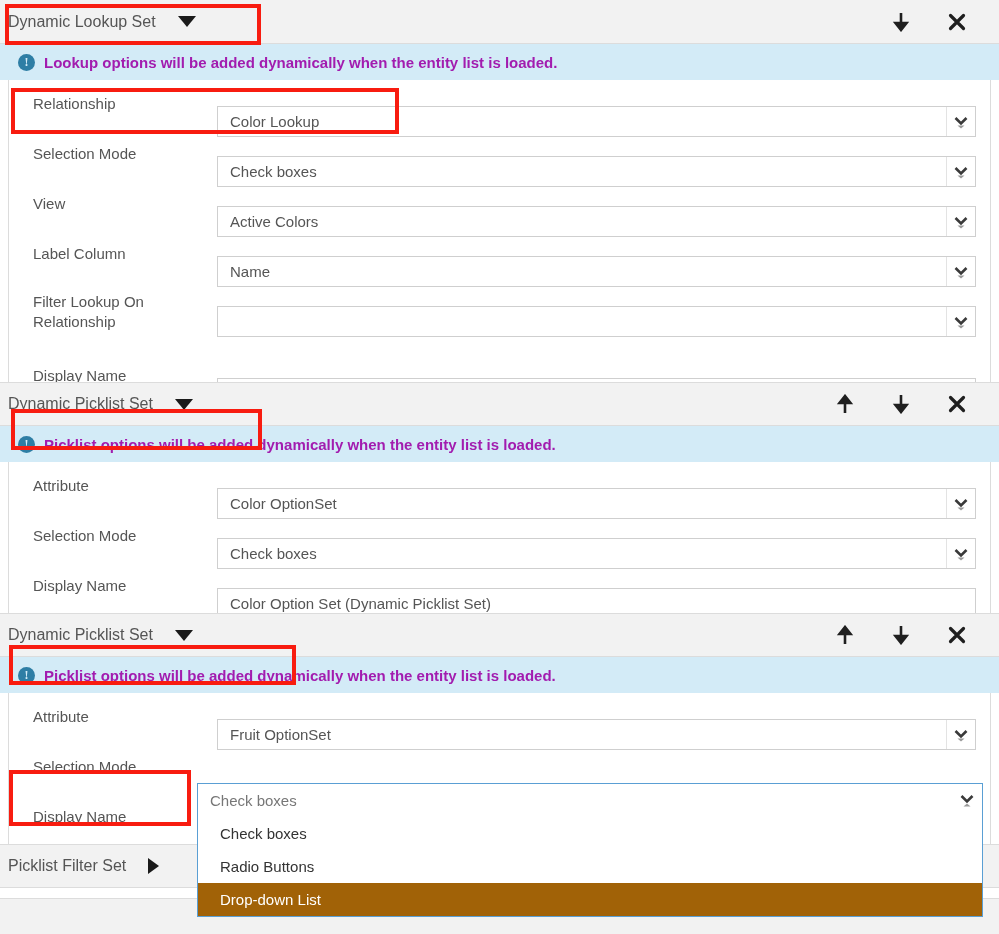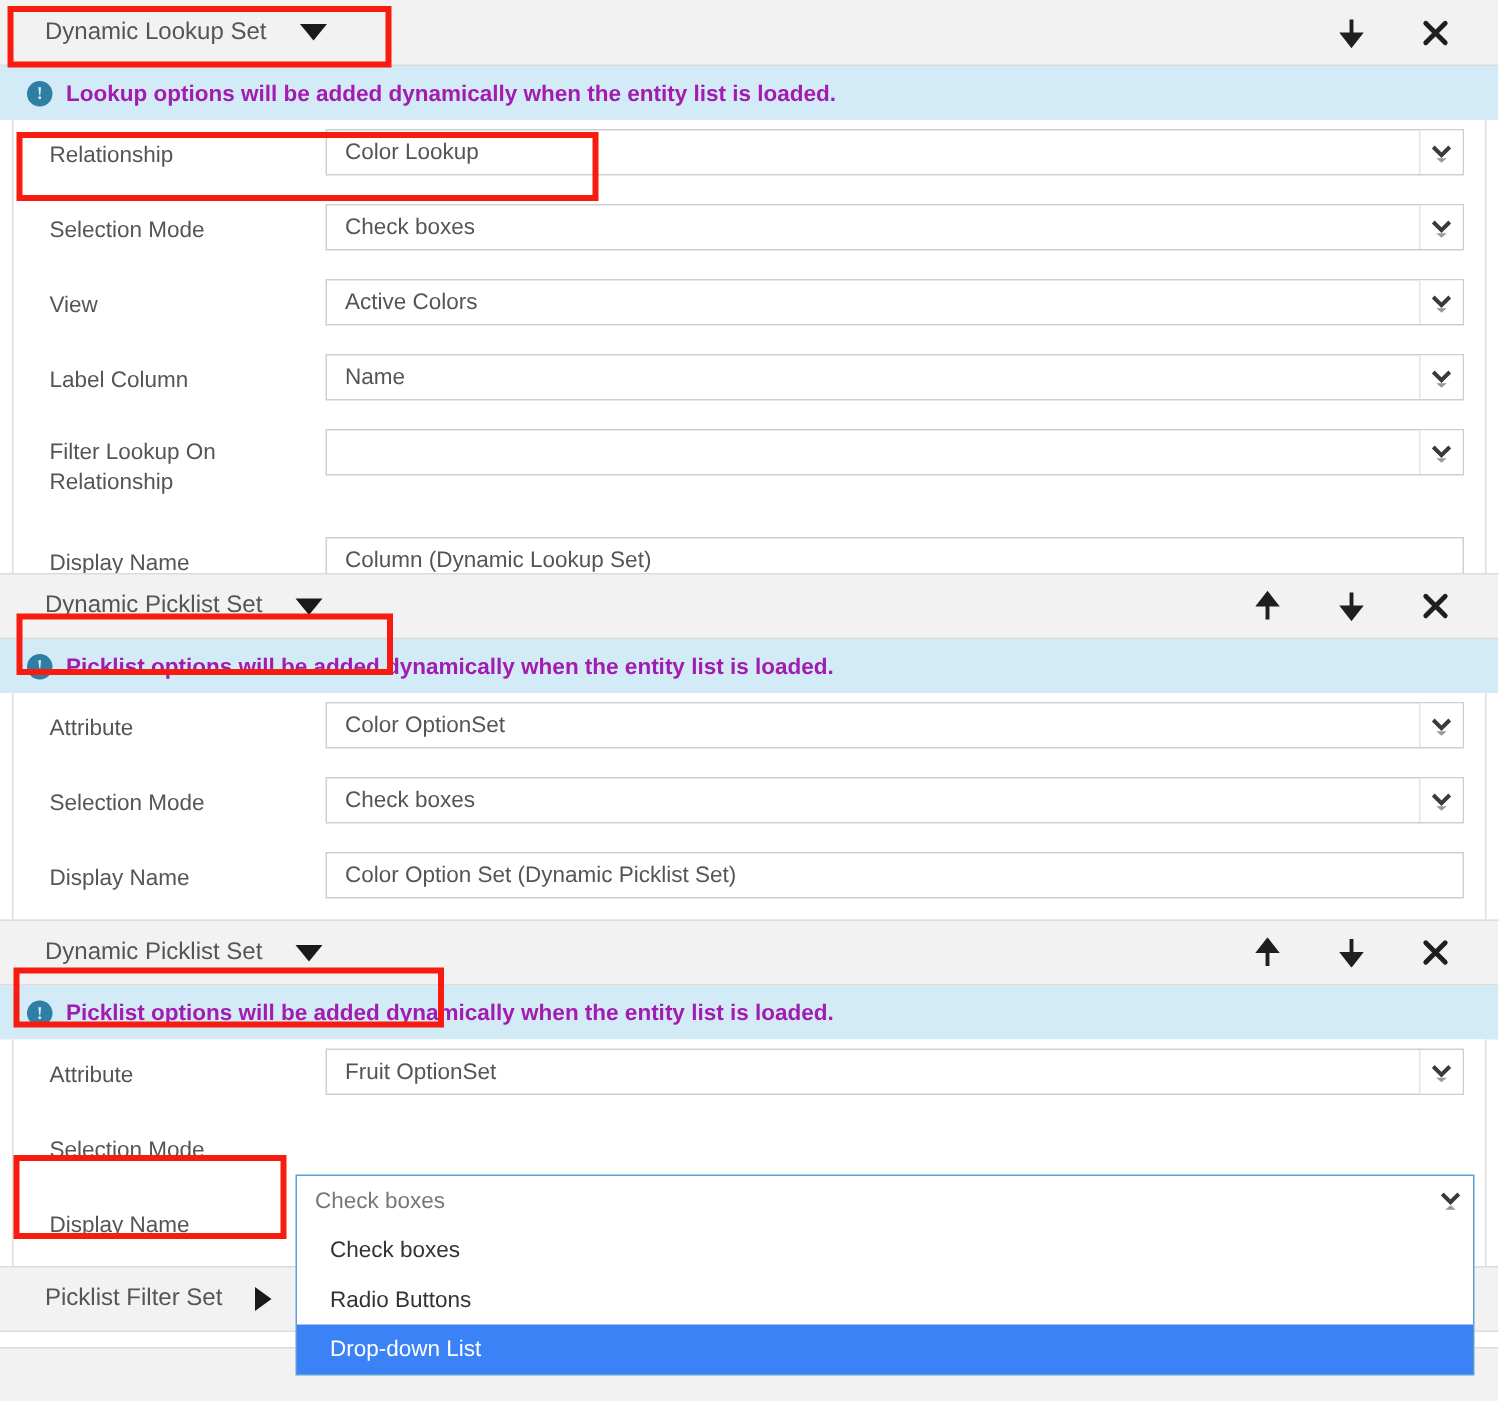--- a/index.html
+++ b/index.html
@@ -18,21 +18,21 @@
   .sec-head{
     position:relative;
     height:44px;
     background:#f2f2f2;
     border-top:1px solid #dcdcdc;
     border-bottom:1px solid #dcdcdc;
     display:flex;align-items:center;
     box-sizing:border-box;
   }
   .sec-head .title{
-    margin-left:30px;
+    margin-left:8px;
     font-size:16px;
     color:#555;
     white-space:nowrap;
   }
   .caret-down{
     display:inline-block;
     margin-left:22px;
     width:0;height:0;
     border-left:9px solid transparent;
     border-right:9px solid transparent;
@@ -108,20 +108,21 @@
   .inp{
     position:relative;
     height:31px;
     border:1px solid #cfcfcf;
     background:#fff;
     box-sizing:border-box;
     display:flex;align-items:center;
     padding-left:12px;
     color:#555;
     font-size:15px;
+    margin-top:20px;
   }
   .sel{padding-right:34px;}
   .sel .arrow{
     position:absolute;right:0;top:0;
     width:28px;height:29px;
     border-left:1px solid #e3e3e3;
     display:flex;align-items:center;justify-content:center;
     flex-direction:column;
     background:#fff;
   }
@@ -142,21 +143,21 @@
   }
   .open-select .cur .arrow{
     position:absolute;right:1px;top:1px;width:28px;height:31px;
     display:flex;align-items:center;justify-content:center;flex-direction:column;
   }
   .opt{
     height:33px;display:flex;align-items:center;
     padding-left:22px;font-size:15px;color:#333;
     cursor:pointer;
   }
-  .opt.sel-opt{background:#3b82f6;color:#fff;}
+  .opt.sel-opt{background:#a16207;color:#fff;}
 
   
   .redbox{
     position:absolute;
     border:4px solid #f81c10;
     box-sizing:border-box;
     pointer-events:none;
     z-index:60;
   }
 </style>

